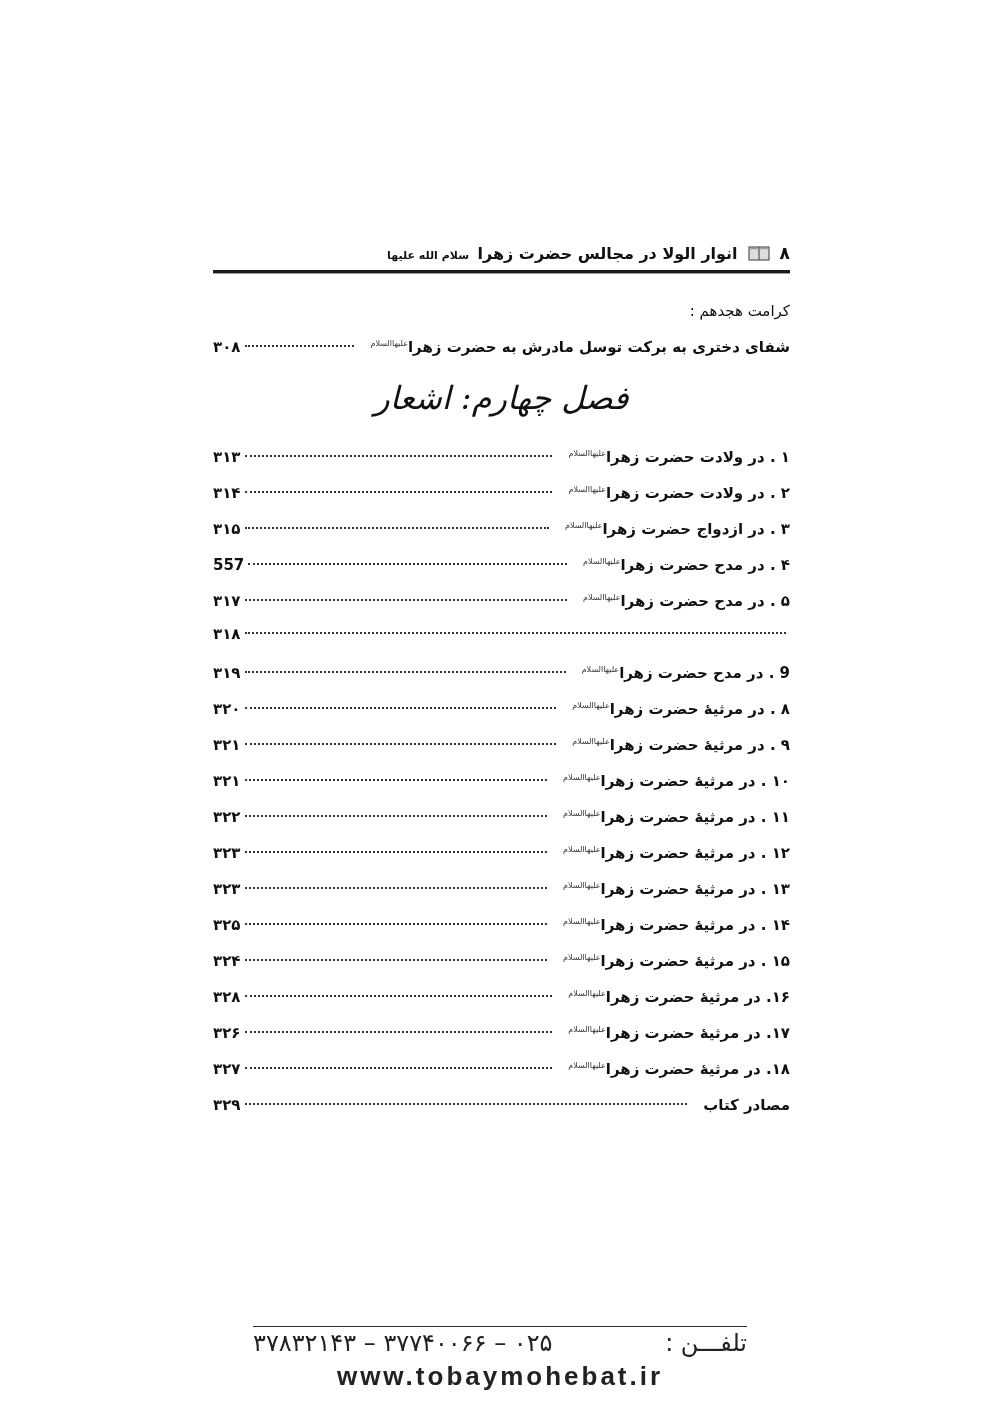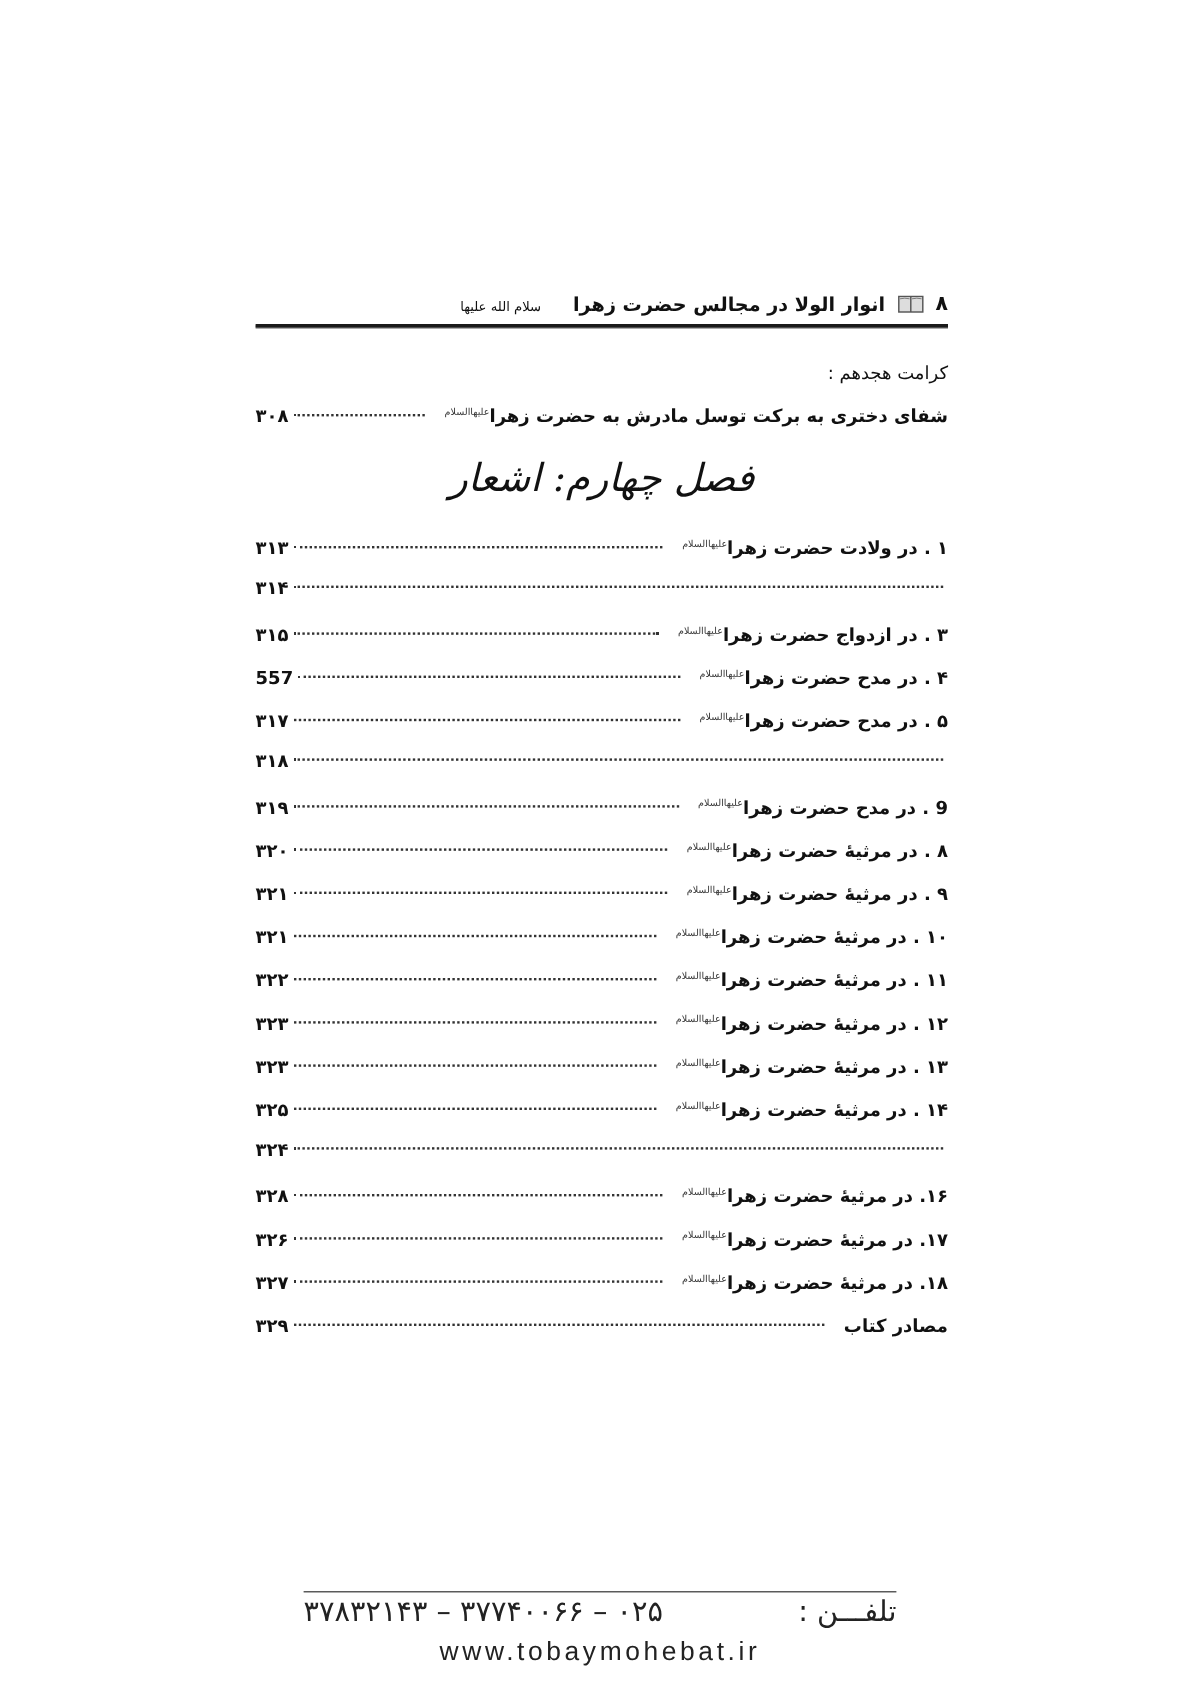--- a/index.html
+++ b/index.html
@@ -34,22 +34,22 @@
       width: 22px;
       height: 15px;
       display: inline-block;
     }
     .header-title {
       font-size: 16px;
       font-weight: bold;
     }
     .header-suffix {
       font-size: 11px;
-      font-weight: normal;
-      margin-right: 21px;
+      font-weight: bold;
+      margin-right: 3px;
     }
     .header-rule {
       position: absolute;
       left: 213px;
       top: 270px;
       width: 577px;
       height: 3px;
       background: #1a1a1a;
       box-shadow: 0 1px 0 #9a9a9a;
     }
@@ -128,22 +128,22 @@
       height: 30px;
       line-height: 30px;
     }
     .footer-url {
       position: absolute;
       left: 253px;
       top: 1358px;
       width: 494px;
       text-align: center;
       font-family: "Liberation Sans", sans-serif;
-      font-weight: normal;
-      font-size: 22px;
+      font-weight: bold;
+      font-size: 26px;
       letter-spacing: 3px;
       color: #222;
       height: 36px;
       line-height: 36px;
     }
   </style>
 </head>
 <body>
 
 <div class="page-header">
@@ -175,20 +175,21 @@
 
   <div class="chapter-title">فصل چهارم: اشعار</div>
 
   <div id="entries">
       <div class="toc-row">
         <span class="title"><span>۱ . در ولادت حضرت زهرا</span><span class="honor">علیهاالسلام</span></span>
         <span class="leader"></span>
         <span class="page">۳۱۳</span>
       </div>
       <div class="toc-row">
+        <span class="title"><span>۲ . در ولادت حضرت زهرا</span><span class="honor">علیهاالسلام</span></span>
         <span class="leader"></span>
         <span class="page">۳۱۴</span>
       </div>
       <div class="toc-row">
         <span class="title"><span>۳ . در ازدواج حضرت زهرا</span><span class="honor">علیهاالسلام</span></span>
         <span class="leader"></span>
         <span class="page">۳۱۵</span>
       </div>
       <div class="toc-row">
         <span class="title"><span>۴ . در مدح حضرت زهرا</span><span class="honor">علیهاالسلام</span></span>
@@ -238,20 +239,21 @@
         <span class="title"><span>۱۳ . در مرثیهٔ حضرت زهرا</span><span class="honor">علیهاالسلام</span></span>
         <span class="leader"></span>
         <span class="page">۳۲۳</span>
       </div>
       <div class="toc-row">
         <span class="title"><span>۱۴ . در مرثیهٔ حضرت زهرا</span><span class="honor">علیهاالسلام</span></span>
         <span class="leader"></span>
         <span class="page">۳۲۵</span>
       </div>
       <div class="toc-row">
+        <span class="title"><span>۱۵ . در مرثیهٔ حضرت زهرا</span><span class="honor">علیهاالسلام</span></span>
         <span class="leader"></span>
         <span class="page">۳۲۴</span>
       </div>
       <div class="toc-row">
         <span class="title"><span>۱۶. در مرثیهٔ حضرت زهرا</span><span class="honor">علیهاالسلام</span></span>
         <span class="leader"></span>
         <span class="page">۳۲۸</span>
       </div>
       <div class="toc-row">
         <span class="title"><span>۱۷. در مرثیهٔ حضرت زهرا</span><span class="honor">علیهاالسلام</span></span>

